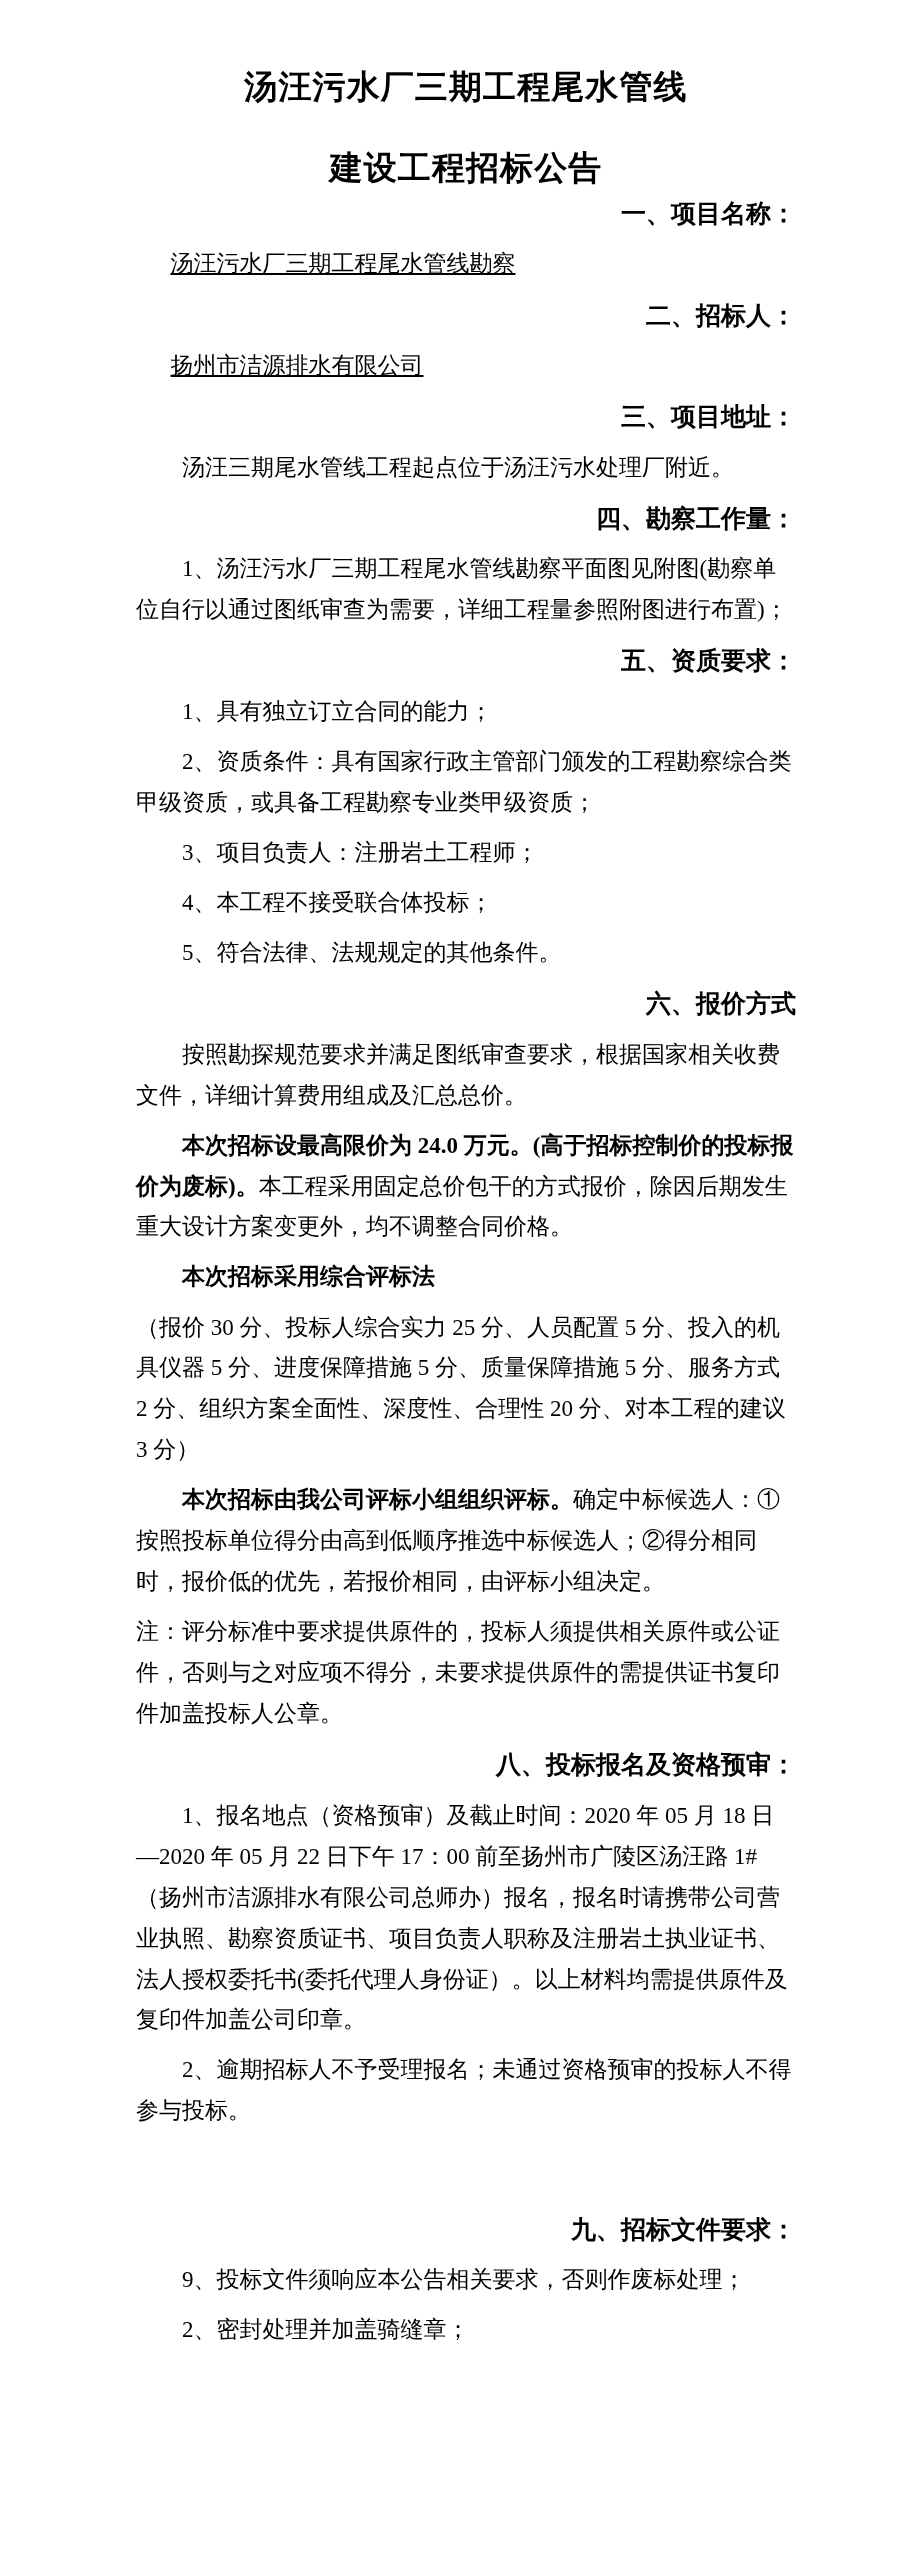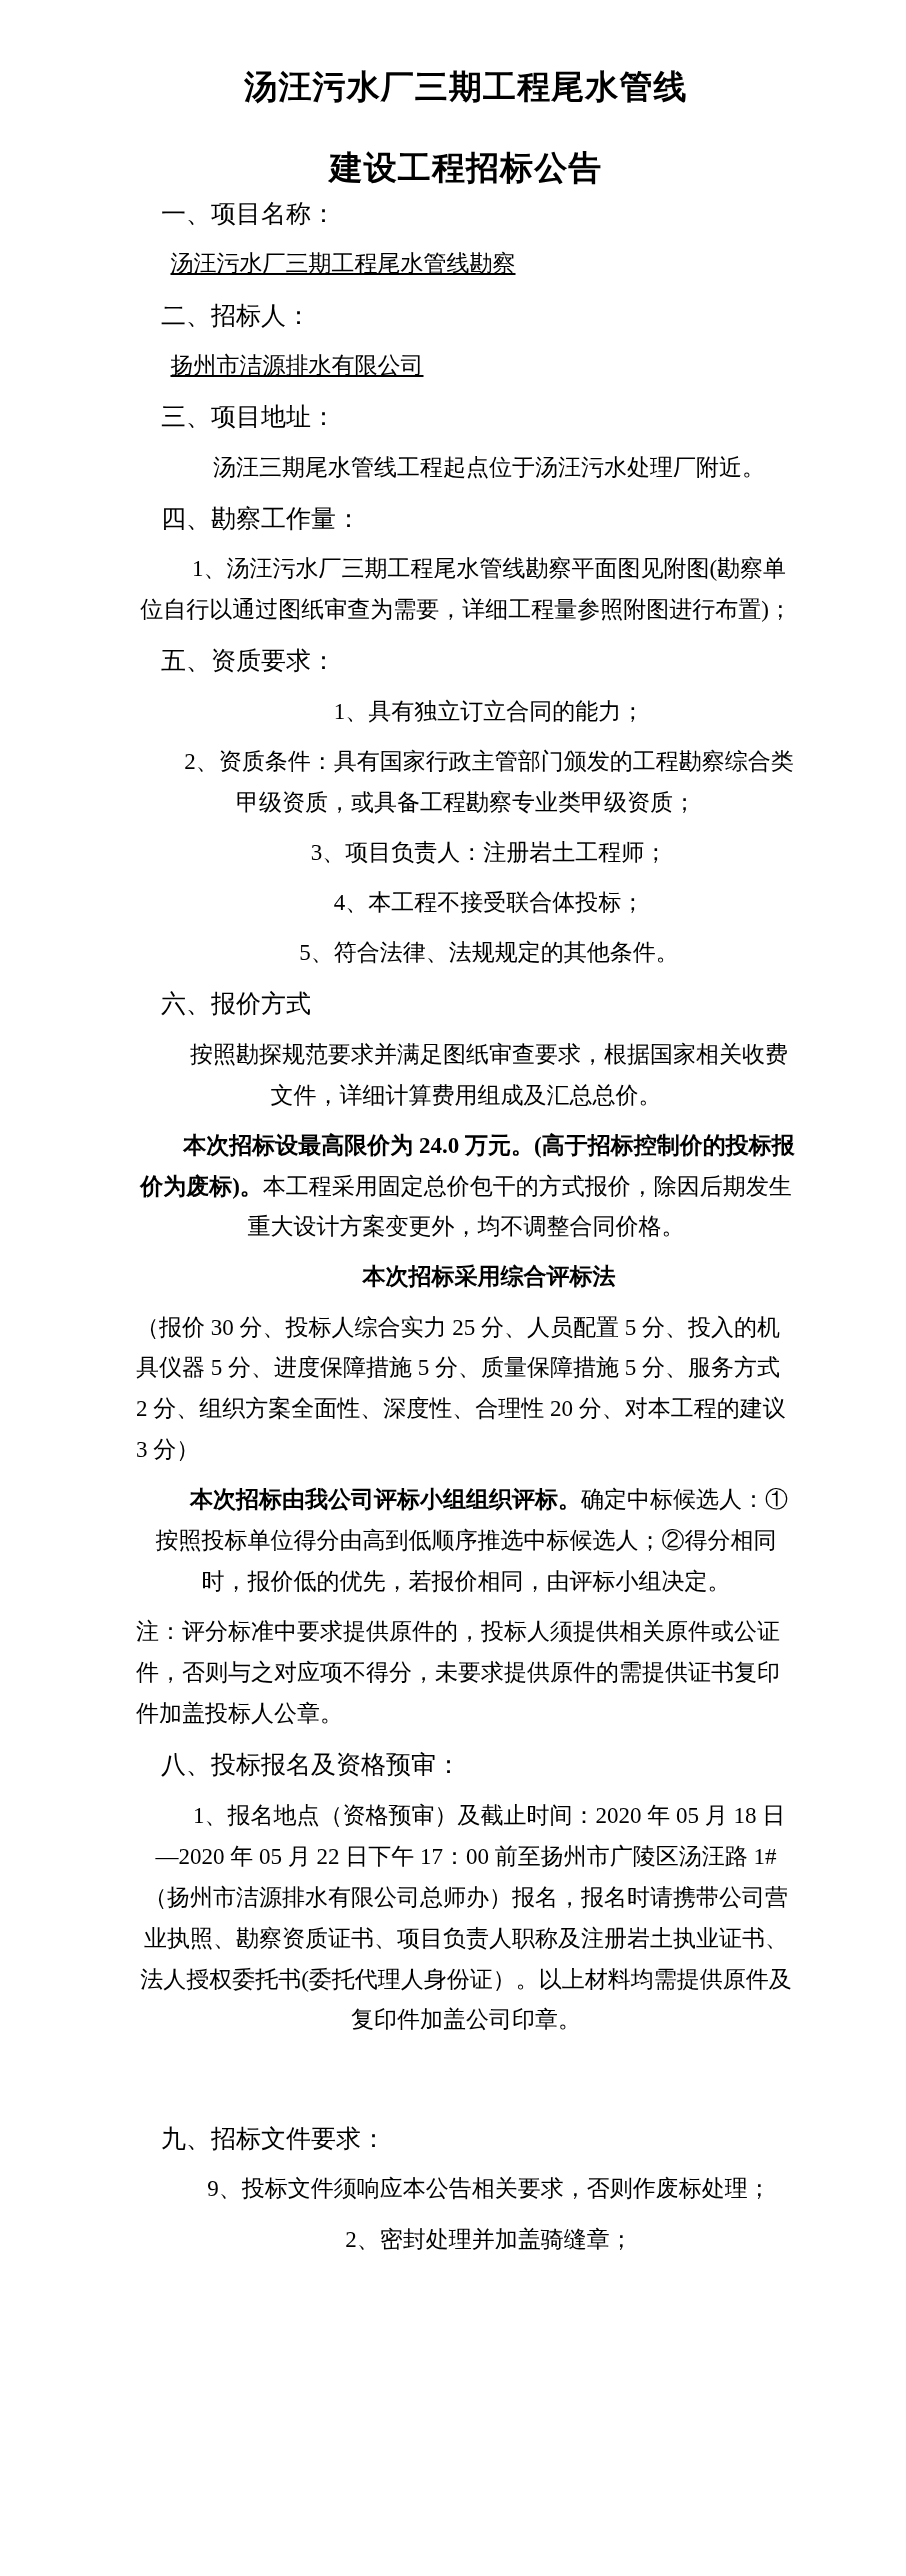--- a/index.html
+++ b/index.html
@@ -27,31 +27,32 @@
     margin: 0 0 0 0;
     letter-spacing: 1.1px;
   }
   .doc-title.first {
     margin-bottom: 40px;
   }
   .doc-title.second {
   }
   .sec-heading {
     font-size: 25px;
-    font-weight: normal;
+    font-weight: bold;
     margin: 3.4px 0 9.1px 0;
     text-indent: 1em;
     line-height: 1.7;
+    text-align: right;
   }
   p.body-par {
     margin: 0 0 9.1px 0;
   }
   .indent0 { text-indent: 0; }
   .indent1 { text-indent: 1.5em; text-decoration: underline; }
-  .indent2 { text-indent: 2em; text-align: center; }
+  .indent2 { text-indent: 2em; }
   .bold-run { font-weight: bold; }
   .section-gap { height: 64px; }
 </style>
 </head>
 <body>
 
 <div class="page">
 
   <h1 class="doc-title first">汤汪污水厂三期工程尾水管线</h1>
   <h1 class="doc-title second">建设工程招标公告</h1>
@@ -79,20 +80,21 @@
   <p class="body-par indent2">按照勘探规范要求并满足图纸审查要求，根据国家相关收费文件，详细计算费用组成及汇总总价。</p>
   <p class="body-par indent2"><span class="bold-run">本次招标设最高限价为 24.0 万元。(高于招标控制价的投标报价为废标)。</span><span>本工程采用固定总价包干的方式报价，除因后期发生重大设计方案变更外，均不调整合同价格。</span></p>
 
   <p class="body-par indent2 bold-run">本次招标采用综合评标法</p>
   <p class="body-par indent0">（报价 30 分、投标人综合实力 25 分、人员配置 5 分、投入的机具仪器 5 分、进度保障措施 5 分、质量保障措施 5 分、服务方式 2 分、组织方案全面性、深度性、合理性 20 分、对本工程的建议 3 分）</p>
   <p class="body-par indent2"><span class="bold-run">本次招标由我公司评标小组组织评标。</span><span>确定中标候选人：①按照投标单位得分由高到低顺序推选中标候选人；②得分相同时，报价低的优先，若报价相同，由评标小组决定。</span></p>
   <p class="body-par indent0">注：评分标准中要求提供原件的，投标人须提供相关原件或公证件，否则与之对应项不得分，未要求提供原件的需提供证书复印件加盖投标人公章。</p>
 
   <h2 class="sec-heading">八、投标报名及资格预审：</h2>
   <p class="body-par indent2">1、报名地点（资格预审）及截止时间：2020 年 05 月 18 日—2020 年 05 月 22 日下午 17：00 前至扬州市广陵区汤汪路 1#（扬州市洁源排水有限公司总师办）报名，报名时请携带公司营业执照、勘察资质证书、项目负责人职称及注册岩土执业证书、法人授权委托书(委托代理人身份证）。以上材料均需提供原件及复印件加盖公司印章。</p>
+  <p class="body-par indent2">2、逾期招标人不予受理报名；未通过资格预审的投标人不得参与投标。</p>
 
   <div class="section-gap"></div>
 
   <h2 class="sec-heading">九、招标文件要求：</h2>
   <p class="body-par indent2">9、投标文件须响应本公告相关要求，否则作废标处理；</p>
   <p class="body-par indent2">2、密封处理并加盖骑缝章；</p>
 
 </div>
 
 

